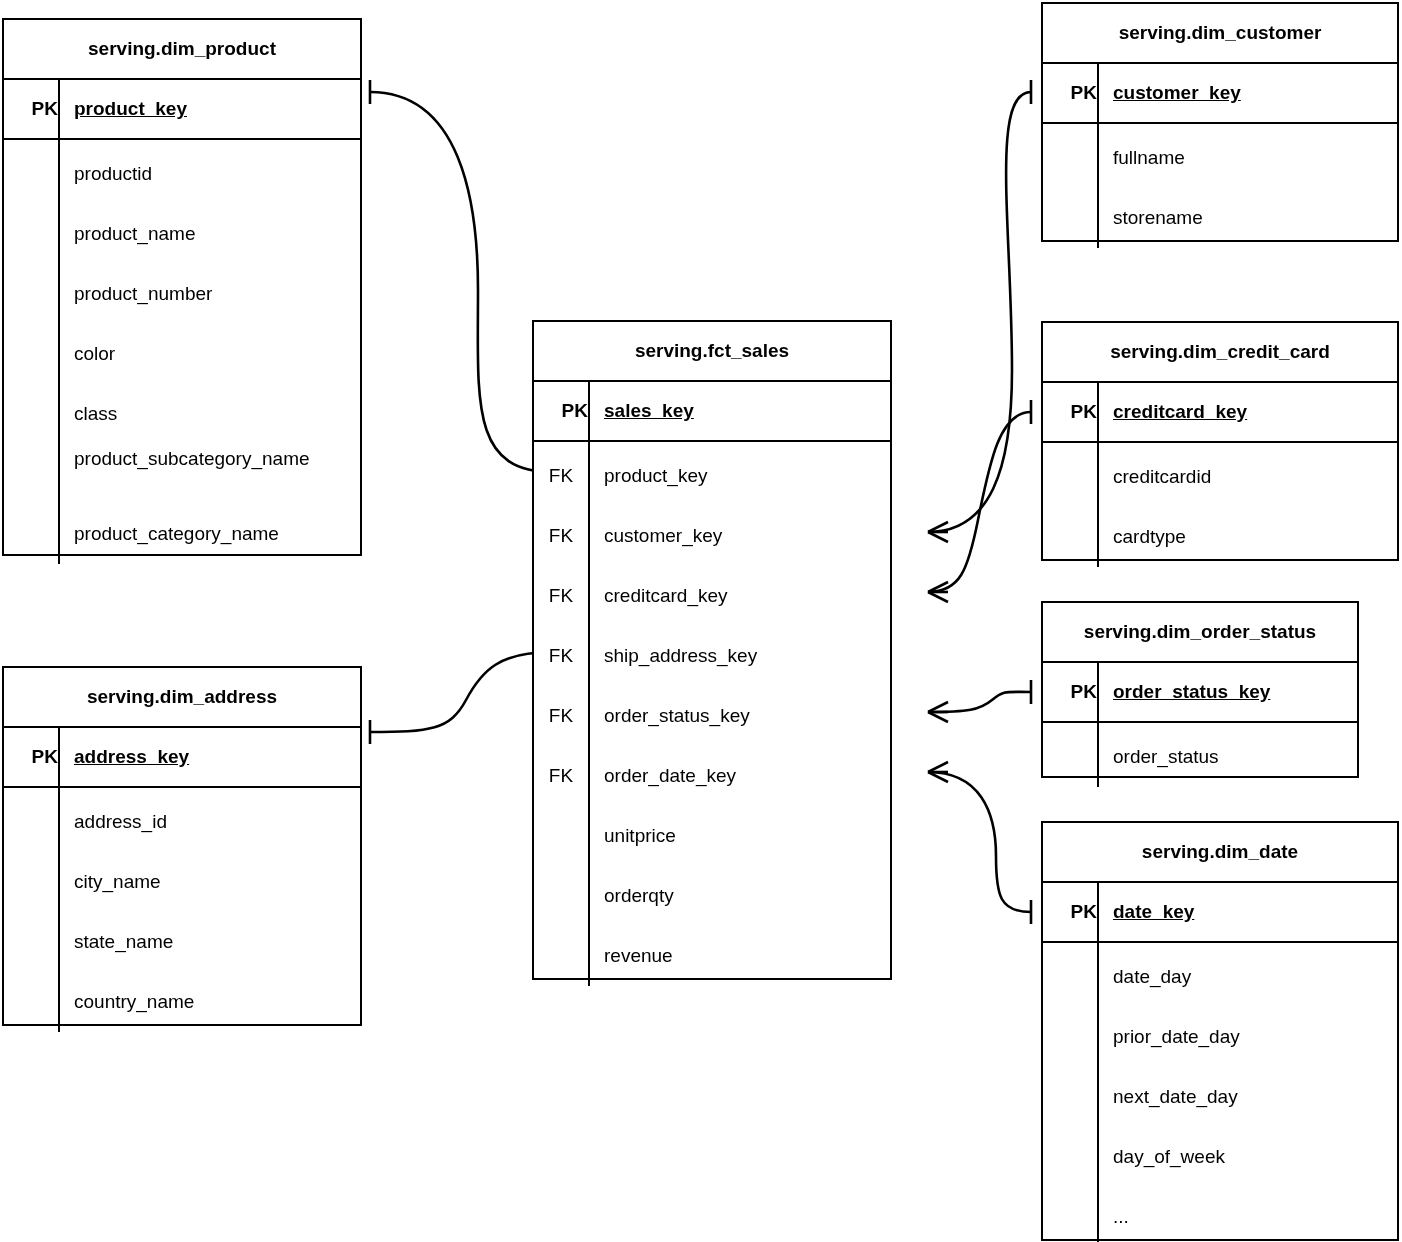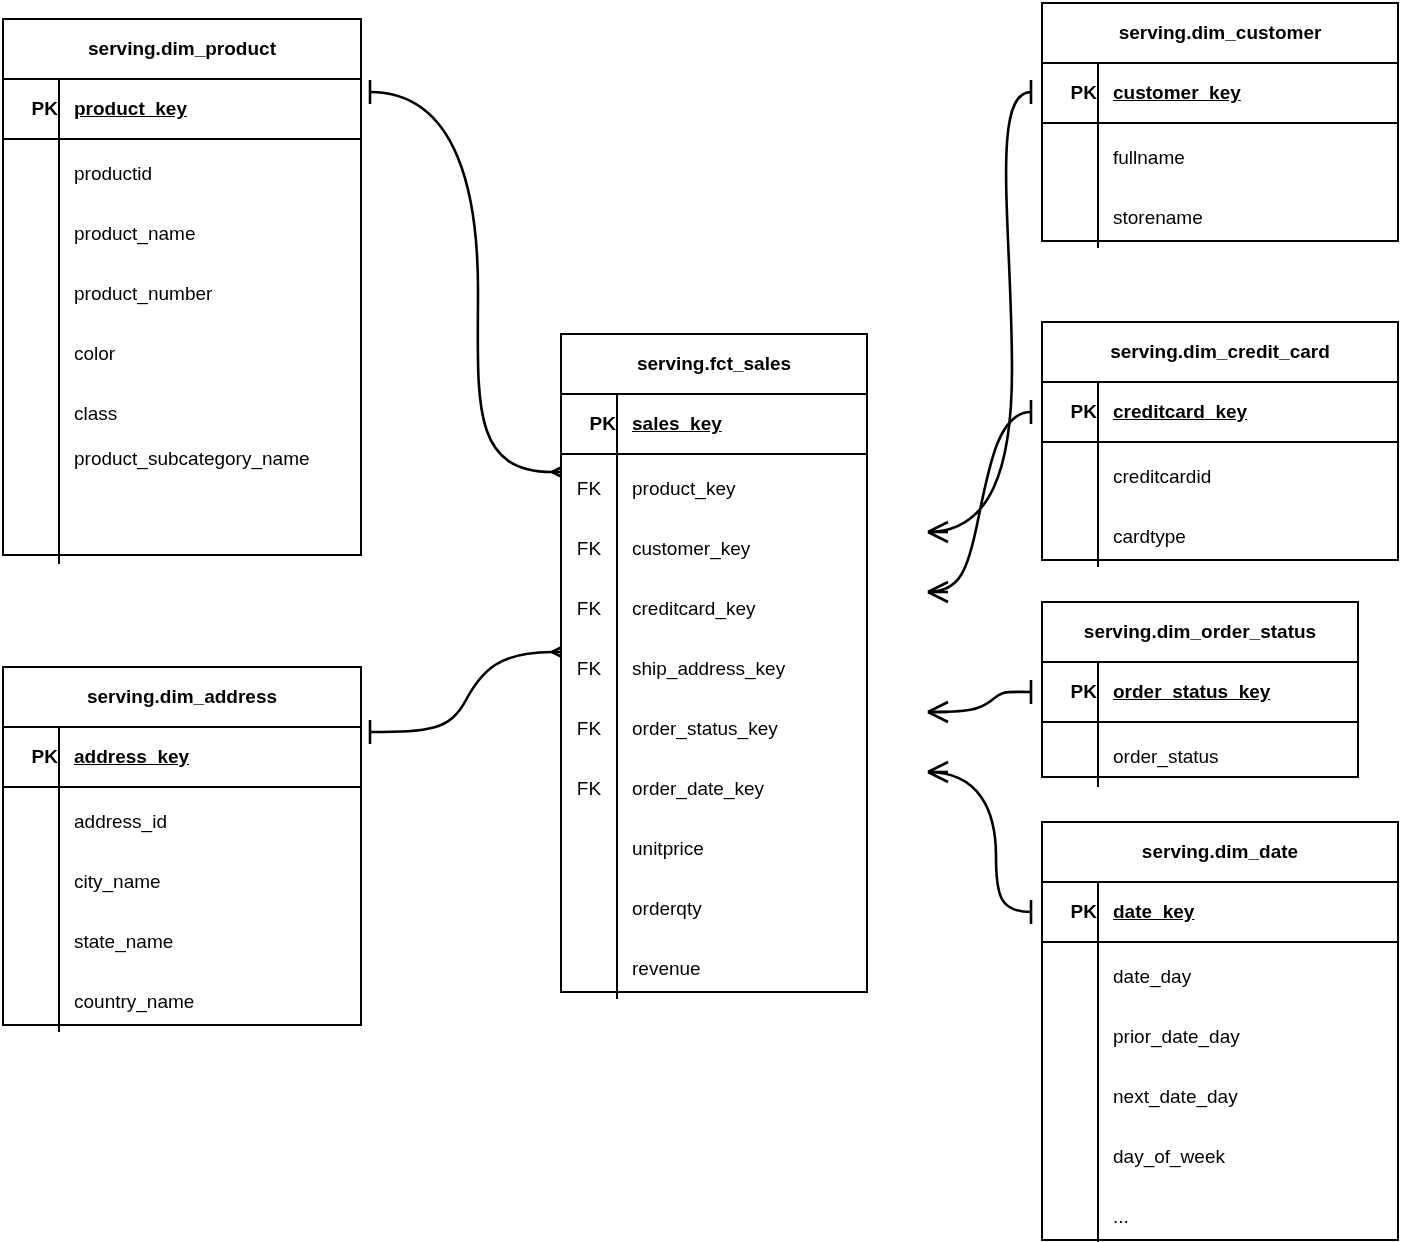--- a/index.html
+++ b/index.html
@@ -185,20 +185,21 @@
         <div class="kc"></div>
         <div class="kc"></div>
       </div>
       <div class="attr-namecol">
         <div class="an">productid</div>
         <div class="an">product_name</div>
         <div class="an">product_number</div>
         <div class="an">color</div>
         <div class="an">class</div>
         <div class="an wrap">product_subcategory_name</div>
+        <div class="an">product_category_name</div>
       </div>
     </div>
   </div>
 
   <div class="entity" style="left:2px; top:642px; width:360px; height:360px;margin-top:24px;">
     <div class="entity-title">serving.dim_address</div>
     <div class="pk-row">
       <div class="pk-keycol">PK</div>
       <div class="pk-namecol"><span class="pkname">address_key</span></div>
     </div>
@@ -211,21 +212,21 @@
       </div>
       <div class="attr-namecol">
         <div class="an">address_id</div>
         <div class="an">city_name</div>
         <div class="an">state_name</div>
         <div class="an">country_name</div>
       </div>
     </div>
   </div>
 
-  <div class="entity" style="left:560px; top:320px; width:308px; height:660px;margin-top:13px;">
+  <div class="entity" style="left:532px; top:320px; width:360px; height:660px;">
     <div class="entity-title">serving.fct_sales</div>
     <div class="pk-row">
       <div class="pk-keycol">PK</div>
       <div class="pk-namecol"><span class="pkname">sales_key</span></div>
     </div>
     <div class="attr-body">
       <div class="attr-keycol">
         <div class="kc">FK</div>
         <div class="kc">FK</div>
         <div class="kc">FK</div>

